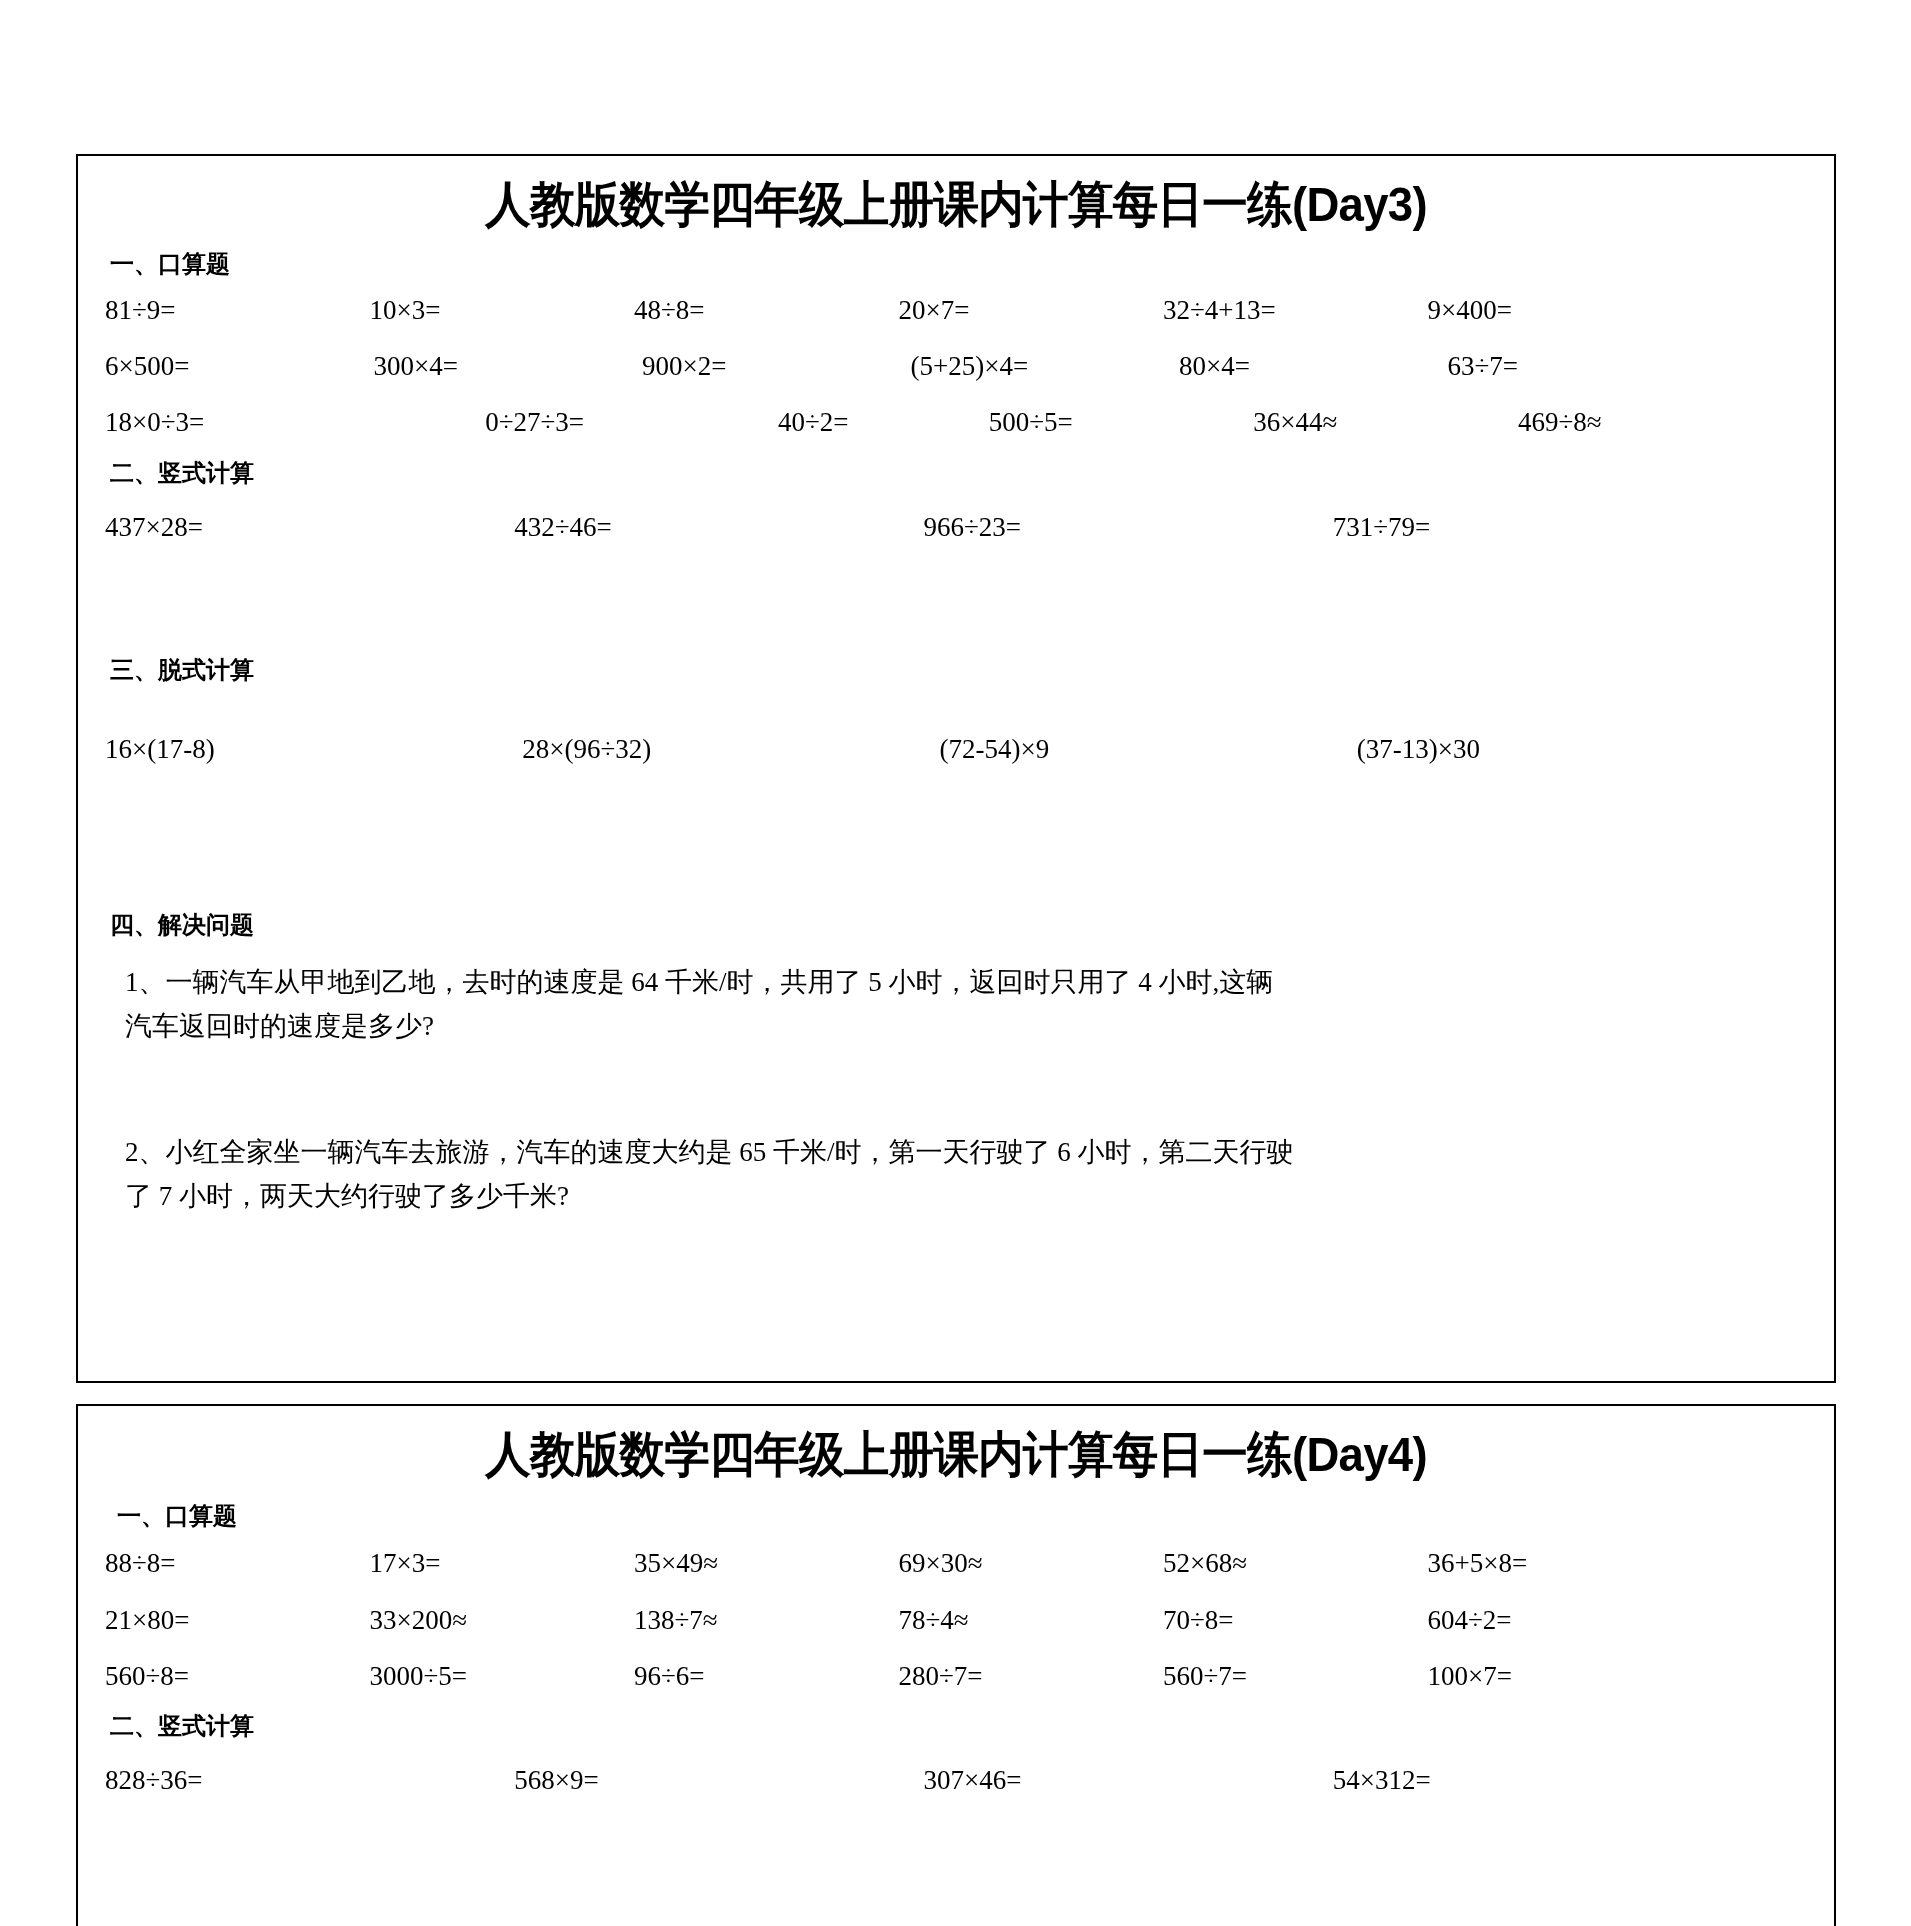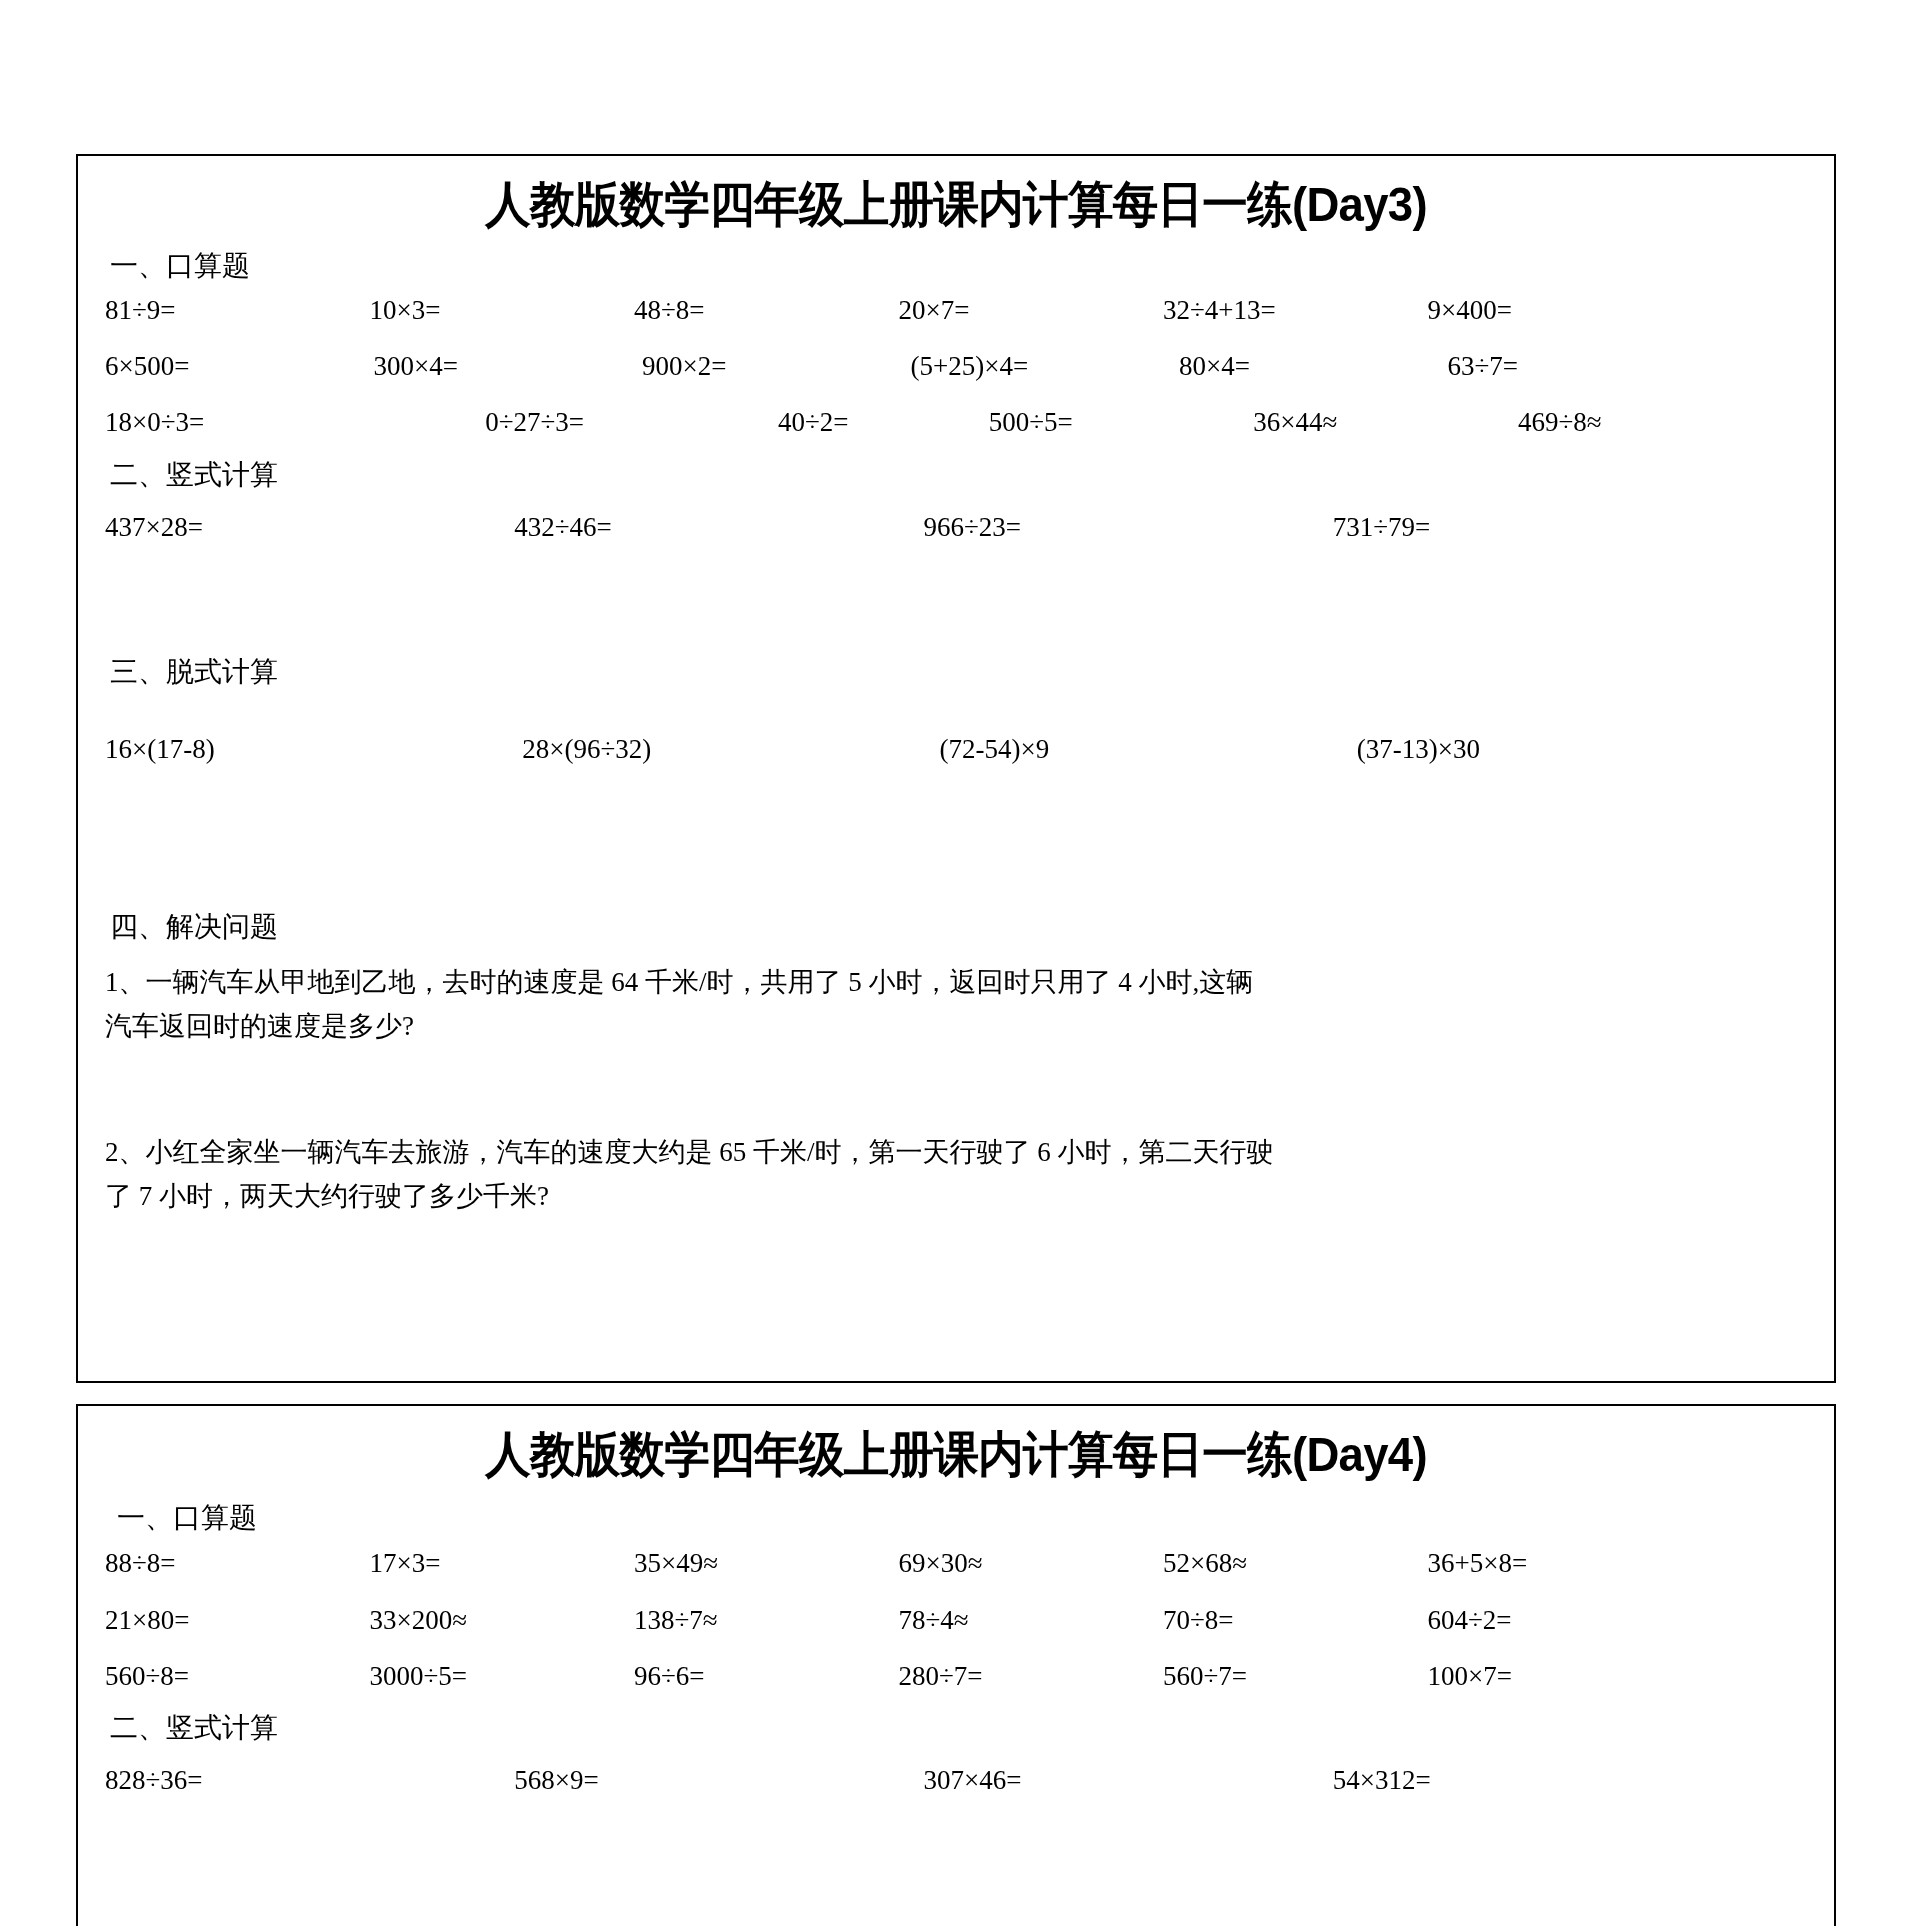--- a/index.html
+++ b/index.html
@@ -59,22 +59,22 @@
     letter-spacing: -0.8px;
     line-height: 1;
     margin: 0;
     padding-top: 24px;
     transform: scaleX(0.93);
     white-space: nowrap;
   }
 
   
   .section-head {
-    font-size: 28px;
-    font-weight: normal;
+    font-size: 24px;
+    font-weight: bold;
     line-height: 1;
     white-space: nowrap;
   }
 
   
   .abs {
     position: absolute;
     white-space: nowrap;
     line-height: 1;
   }
@@ -115,20 +115,21 @@
 
   
   .word-block {
     position: absolute;
     font-size: 27px;
     line-height: 1.62;
     width: 1618px;
   }
   .word-line {
     white-space: nowrap;
+    margin-left: 20px;
   }
 </style>
 </head>
 <body>
 
 <div class="page">
 
   <div class="sheet" id="sheet-day3">
     <div class="sheet-inner">
 

